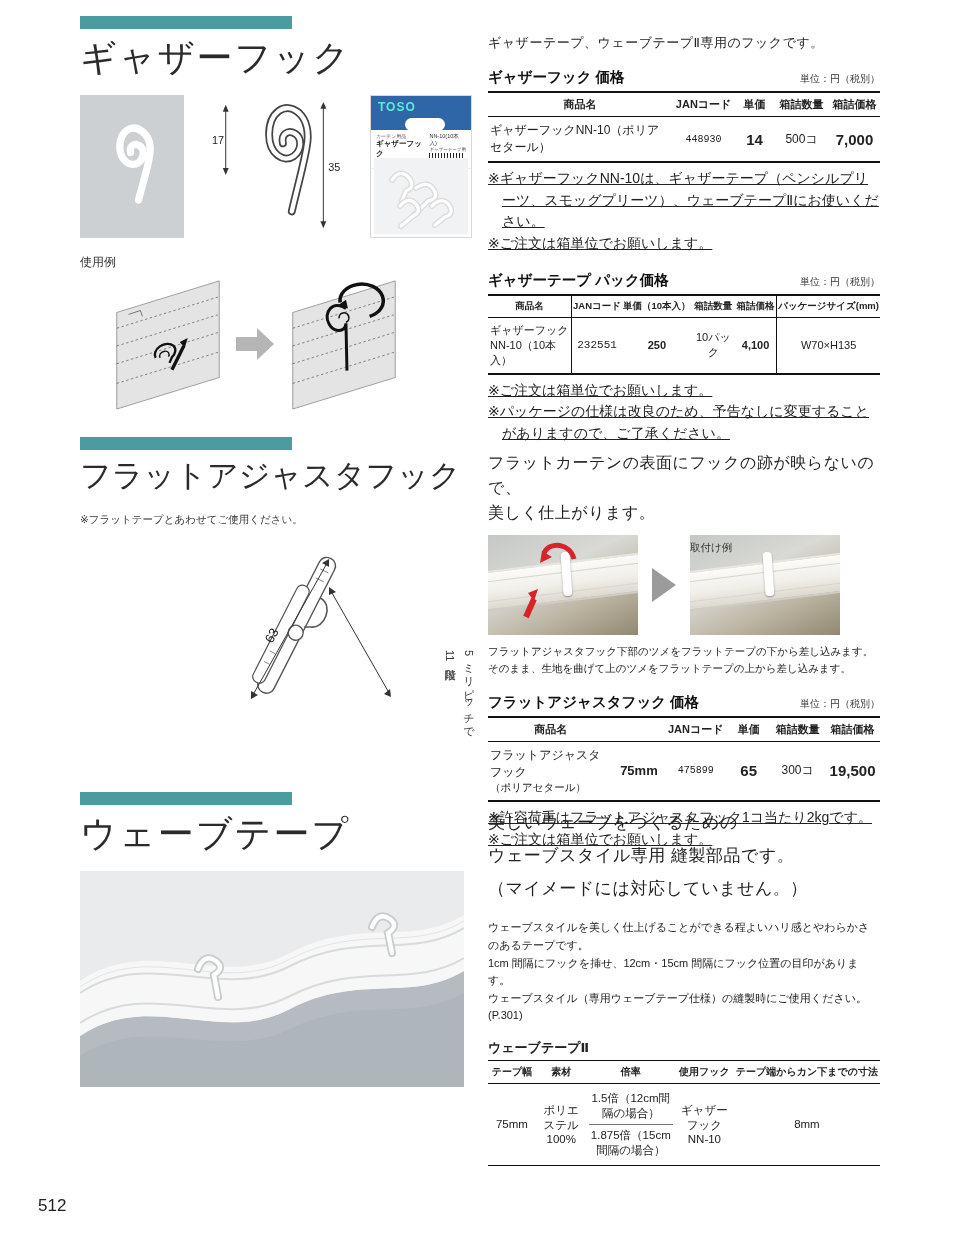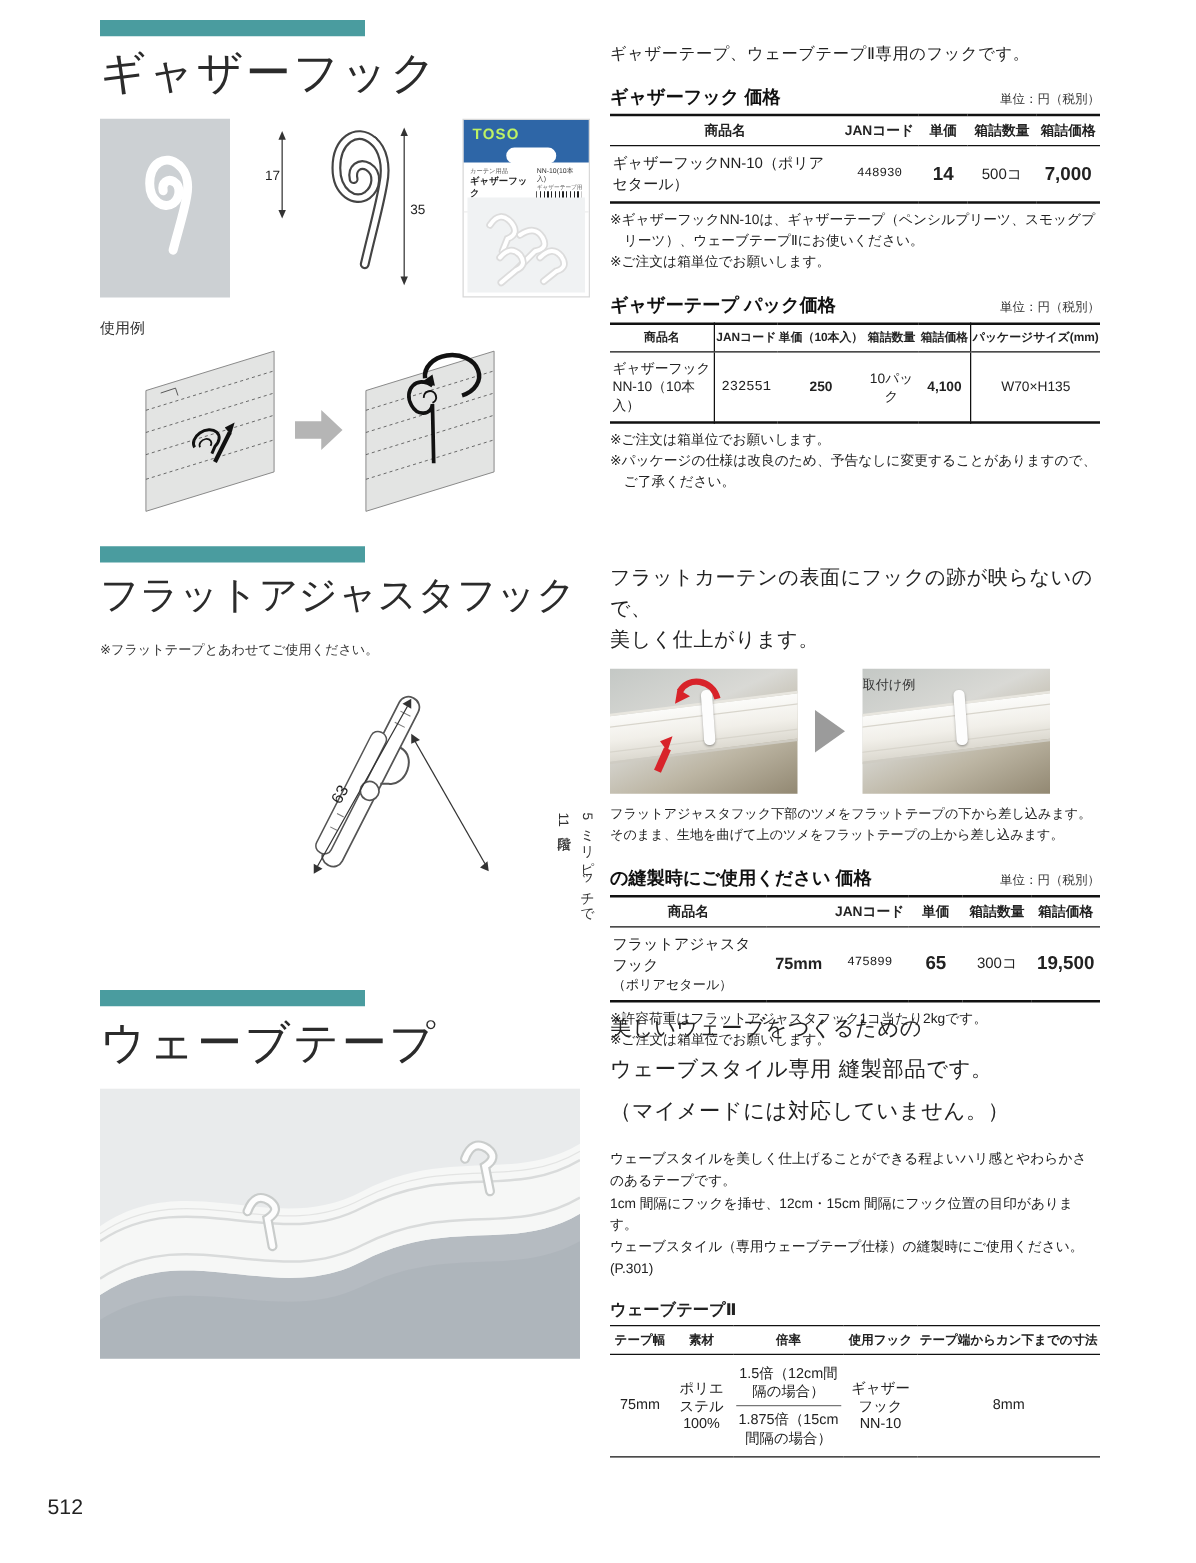--- a/index.html
+++ b/index.html
@@ -16,21 +16,21 @@
   .sec-title { font-size:36px; font-weight:400; color:#2b2b2b; letter-spacing:2px; margin-top:5px; white-space:nowrap; }
   .sec-title.small { font-size:31px; letter-spacing:0; }
 
   .img-row { display:flex; justify-content:space-between; align-items:flex-start; margin-top:12px; width:392px; }
   .photo-box { width:104px; height:143px; background:#ccd0d3; display:flex; align-items:center; justify-content:center; }
   .draw-box { width:132px; height:143px; }
 
   
   .pkg { width:102px; height:143px; border:1px solid #d8d8d8; background:#fff; position:relative; font-family:"Liberation Sans",sans-serif; }
   .pkg-head { height:34px; background:#2e66a7; position:relative; }
-  .pkg-brand { color:#bef264; font-weight:bold; font-size:12px; letter-spacing:1px; padding:4px 0 0 7px; }
+  .pkg-brand { color:#5eead4; font-weight:bold; font-size:12px; letter-spacing:1px; padding:4px 0 0 7px; }
   .pkg-tab { position:absolute; left:34px; top:22px; width:40px; height:13px; background:#fff; border-radius:7px; }
   .pkg-labels { display:flex; justify-content:space-between; padding:3px 5px 2px 5px; border-bottom:1px solid #eee; }
   .pkg-l1 { font-size:5px; color:#555; }
   .pkg-l2 { font-size:7.5px; font-weight:bold; color:#222; border-bottom:1px solid #999; }
   .pkg-l3 { font-size:5px; color:#777; letter-spacing:1px; }
   .pkg-r1 { font-size:5.5px; color:#333; }
   .pkg-r2 { font-size:4.5px; color:#555; }
   .barcode { width:36px; height:11px; margin-top:1px; background:repeating-linear-gradient(90deg,#222 0 1px,#fff 1px 3px); }
   .pkg-bag { position:absolute; left:3px; right:3px; top:62px; bottom:3px; background:#f0f2f3; }
 
@@ -46,21 +46,21 @@
   table { width:100%; border-collapse:collapse; border-top:2px solid #111; border-bottom:2px solid #111; margin-top:4px; }
   th { border-bottom:1px solid #111; font-size:11px; font-weight:bold; padding:4px 2px; text-align:center; white-space:nowrap; }
   td { font-size:12px; padding:5px 2px; text-align:center; vertical-align:middle; }
   td.l { text-align:left; }
   .jan { font-size:10px; font-family:"Liberation Mono","DejaVu Sans Mono",monospace; }
   .bignum { font-size:15px; font-weight:bold; }
   .vl { border-left:1px solid #111; }
   .small-th th { font-size:9.5px; padding:4px 1px; }
   .small-td td { font-size:11px; }
   .notes { margin-top:5px; }
-  .note { font-size:11px; color:#222; line-height:1.55; padding-left:1em; text-indent:-1em; }
+  .note { font-size:14px; color:#222; line-height:1.55; padding-left:1em; text-indent:-1em;text-decoration:underline; }
 
   .sub-note { margin-top:16px; font-size:10.5px; color:#333; }
   .flat-diagram { position:relative; width:260px; height:190px; margin:14px 0 0 140px; }
   .pitch-text { position:absolute; right:2px; bottom:0; writing-mode:vertical-rl; font-size:11px; color:#333; line-height:1.7; }
 
   .desc-line { font-size:16px; letter-spacing:0.5px; line-height:1.55; }
   .fphoto-row { display:flex; align-items:center; margin-top:10px; gap:14px; }
   .fphoto { width:150px; height:100px; position:relative; overflow:hidden;
     background:linear-gradient(155deg,#c4c8c5 0%,#d9d9d5 38%,#bcb5a3 68%,#928872 100%); }
   .band { position:absolute; left:-12%; top:27%; width:124%; height:40%;
@@ -327,21 +327,21 @@
         </div>
       </div>
 
       <div class="caption">
         <div>フラットアジャスタフック下部のツメをフラットテープの下から差し込みます。</div>
         <div>そのまま、生地を曲げて上のツメをフラットテープの上から差し込みます。</div>
       </div>
 
       <div class="tbl-block">
         <div class="tbl-head">
-          <span class="tbl-title">の縫製時にご使用ください 価格</span>
+          <span class="tbl-title">フラットアジャスタフック 価格</span>
           <span class="tbl-unit">単位：円（税別）</span>
         </div>
         <table>
           <tbody>
               <tr>
             <th style="width:32%">商品名</th>
             <th style="width:13%"></th>
             <th style="width:16%">JANコード</th>
             <th style="width:11%">単価</th>
             <th style="width:14%">箱詰数量</th>

